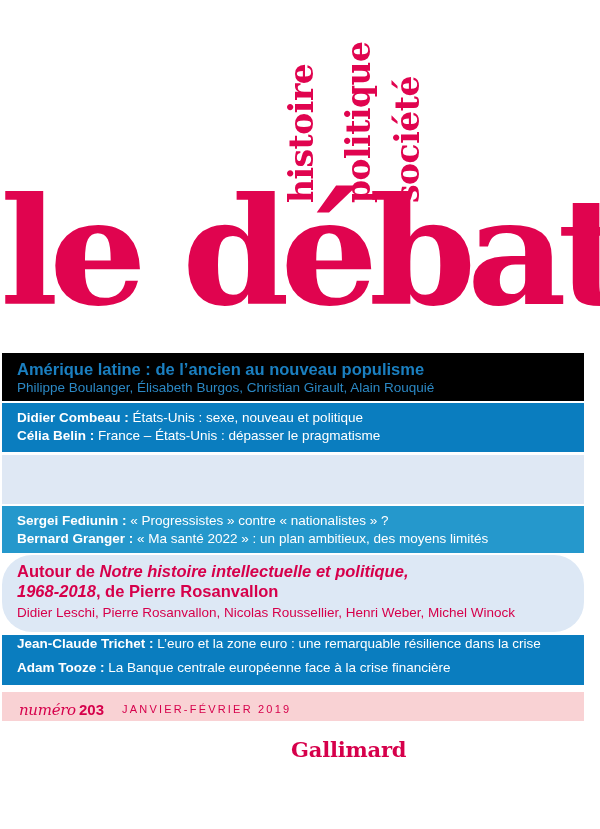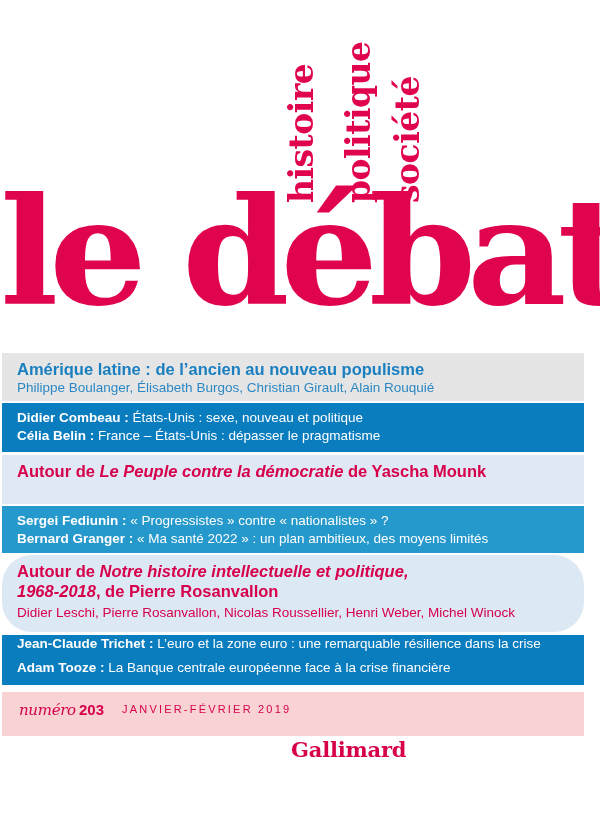--- a/index.html
+++ b/index.html
@@ -35,27 +35,27 @@
       white-space: nowrap;
       transform: scaleX(1.04);
       transform-origin: left top;
     }
 
     .block {
       position: absolute; left: 2px; width: 582px;
       box-sizing: border-box;
       padding-left: 15px;
     }
-    .b1 { top: 353px; height: 48px; background: #e5e5e5; }
+    .b1 { top: 353px; height: 48px; background: #000000; }
     .b2 { top: 403px; height: 49px; background: #0a7dbf; }
     .b3 { top: 455px; height: 49px; background: #dfe8f4; }
     .b4 { top: 506px; height: 47px; background: #2598cc; }
     .b5 { top: 555px; height: 77px; background: #dde8f5; border-radius: 30px; }
     .b6 { top: 635px; height: 50px; background: #0a7dbf; }
-    .band { position: absolute; left: 2px; width: 582px; top: 692px; height: 44px; background: #f9d2d4; }
+    .band { position: absolute; left: 2px; width: 582px; top: 692px; height: 29px; background: #f9d2d4; }
 
     .ttl { font-weight: bold; font-size: 16.5px; line-height: 20px; white-space: nowrap; }
     .sub { font-size: 13.5px; line-height: 17px; white-space: nowrap; }
     .b1 .ttl { color: #1a7fc0; padding-top: 6px; }
     .b1 .sub { color: #2b88c4; }
     .b3 .ttl, .b5 .ttl { color: #d6004b; }
     .b3 .sub, .b5 .sub { color: #d6004b; }
     .b3 .ttl { padding-top: 6px; }
     .b5 .ttl { padding-top: 6px; line-height: 20px; }
     .b5 .sub { padding-top: 3px; }
@@ -103,23 +103,20 @@
   <div class="block b2">
     <div class="pair">
       <span class="auth">Didier Combeau :</span><span> États-Unis : sexe, nouveau et politique</span>
     </div>
     <div class="pair" style="padding-top:0">
       <span class="auth">Célia Belin :</span><span> France – États-Unis : dépasser le pragmatisme</span>
     </div>
   </div>
 
   <div class="block b3">
-    <div class="ttl">
-      <span>Autour de </span><span class="ital">Le Peuple contre la démocratie</span><span> de Yascha Mounk</span>
-    </div>
   </div>
 
   <div class="block b4">
     <div class="pair">
       <span class="auth">Sergei Fediunin :</span><span> « Progressistes » contre « nationalistes » ?</span>
     </div>
     <div class="pair" style="padding-top:0">
       <span class="auth">Bernard Granger :</span><span> « Ma santé 2022 » : un plan ambitieux, des moyens limités</span>
     </div>
   </div>

